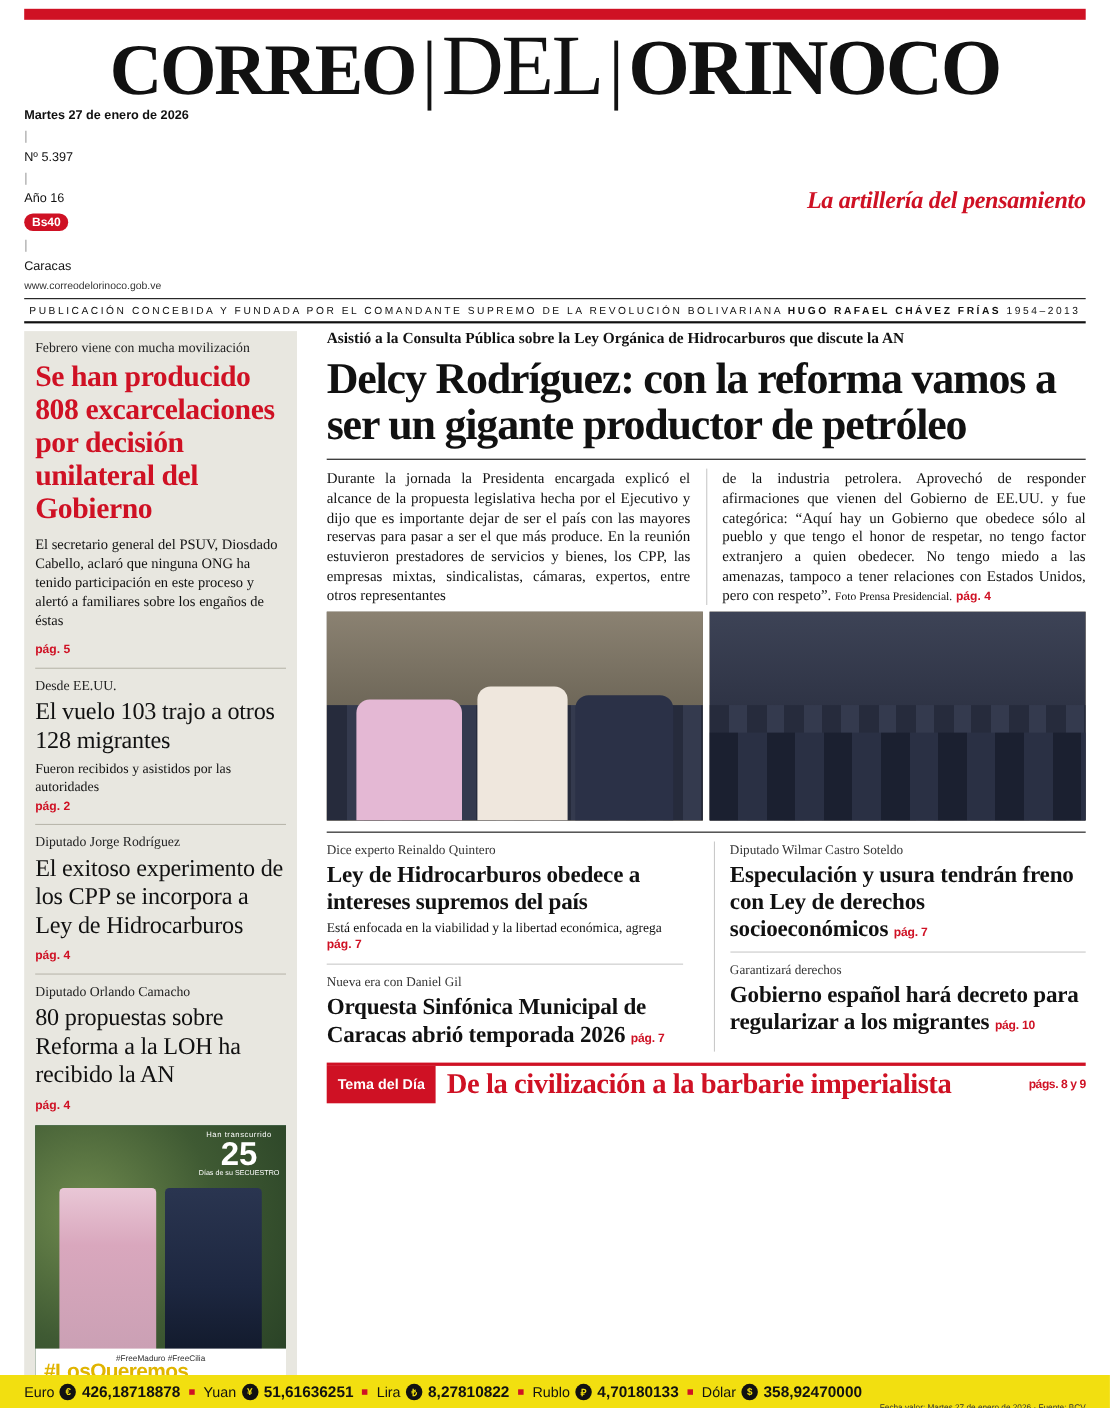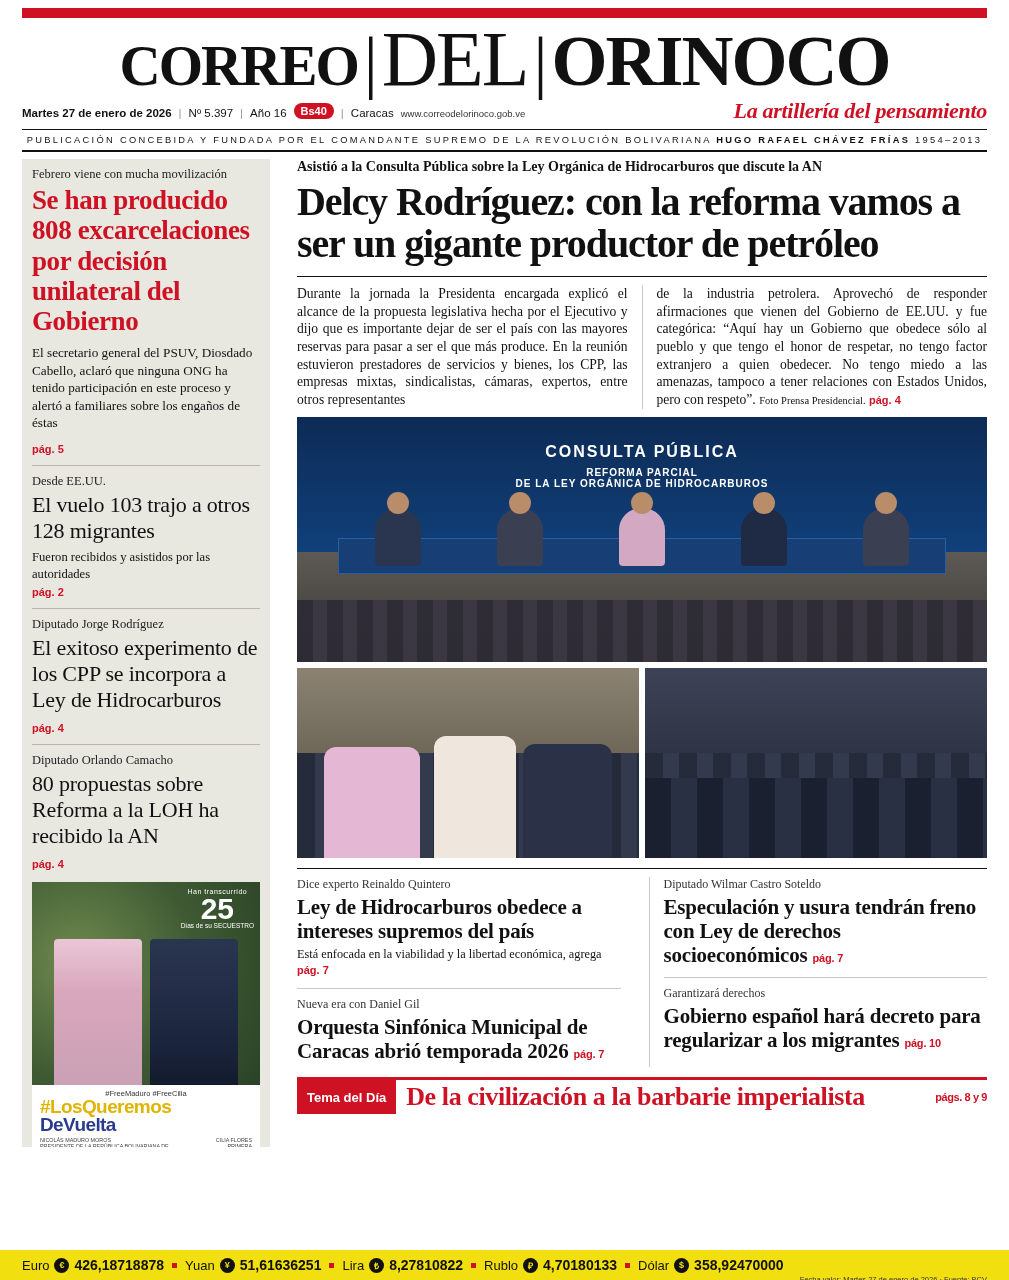--- a/index.html
+++ b/index.html
@@ -15,34 +15,34 @@
   
   .topbar{height:10px;background:#cf1124;margin:8px 0 0 0;}
   .masthead{position:relative;padding-top:4px;}
   .logo-line{
     display:flex;align-items:baseline;justify-content:center;
     font-family:"Liberation Serif", serif;
     font-weight:700;
     letter-spacing:-2px;
     line-height:0.95;
   }
-  .logo-correo{font-size:57px;font-weight:700;}
+  .logo-correo{font-size:66px;font-weight:700;}
   .logo-bar{font-size:70px;font-weight:300;color:#111;margin:0 6px;}
   .logo-del{font-size:78px;font-weight:400;}
   .logo-orinoco{font-size:72px;font-weight:700;}
 
   .dateline{
     display:flex;align-items:center;justify-content:space-between;
     font-family:"Liberation Sans", sans-serif;
     font-size:11.5px;
     margin-top:2px;
     border-bottom:1px solid #111;
     padding-bottom:5px;
   }
-  .dateline .left{display:flex;align-items:flex-end;gap:7px;color:#111;}
+  .dateline .left{display:flex;align-items:flex-start;gap:7px;color:#111;flex-direction:column;}
   .dateline .sep{color:#999;}
   .dateline b{font-weight:700;}
   .pill{
     background:#cf1124;color:#fff;border-radius:9px;
     font-size:11px;font-weight:700;padding:2px 7px;display:inline-block;
   }
   .slogan{
     font-family:"Liberation Serif", serif;
     font-weight:700;font-style:italic;
     color:#cf1124;font-size:22px;letter-spacing:-0.3px;text-align:right;
@@ -272,38 +272,20 @@
 
       <div class="two">
         <div class="c">Durante la jornada la Presidenta encargada explicó el alcance de la propuesta legislativa hecha por el Ejecutivo y dijo que es importante dejar de ser el país con las mayores reservas para pasar a ser el que más produce. En la reunión estuvieron prestadores de servicios y bienes, los CPP, las empresas mixtas, sindicalistas, cámaras, expertos, entre otros representantes</div>
         <div class="c right">
           <span>de la industria petrolera. Aprovechó de responder afirmaciones que vienen del Gobierno de EE.UU. y fue categórica: “Aquí hay un Gobierno que obedece sólo al pueblo y que tengo el honor de respetar, no tengo factor extranjero a quien obedecer. No tengo miedo a las amenazas, tampoco a tener relaciones con Estados Unidos, pero con respeto”.</span>
           <span class="credit">Foto Prensa Presidencial.</span>
           <span class="pg">pág. 4</span>
         </div>
       </div>
 
-      <div class="photo-main">
-        <div class="stage"></div>
-        <div class="stage-txt">
-          <div class="l1">CONSULTA PÚBLICA</div>
-          <div class="l2">REFORMA PARCIAL</div>
-          <div class="l3">DE LA LEY ORGÁNICA DE HIDROCARBUROS</div>
-        </div>
-        <div class="floor"></div>
-        <div class="panel" style="left:6%;right:6%;"></div>
-        <div class="heads">
-          <div class="person"></div>
-          <div class="person p2"></div>
-          <div class="person p3"></div>
-          <div class="person p4"></div>
-          <div class="person p2"></div>
-        </div>
-        <div class="crowd"></div>
-      </div>
 
       <div class="photo-row">
         <div class="photo-b">
           <div class="bg"></div>
           <div class="rowppl"></div>
           <div class="c1"></div>
           <div class="c2"></div>
           <div class="c3"></div>
         </div>
         <div class="photo-b">

